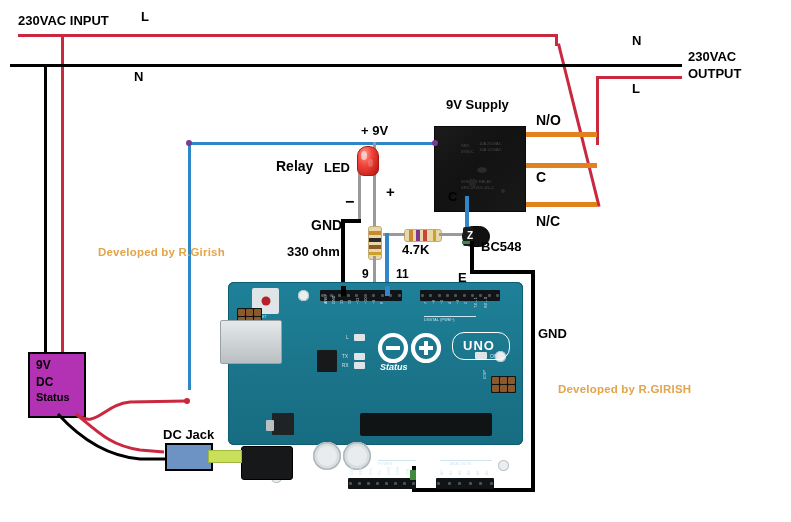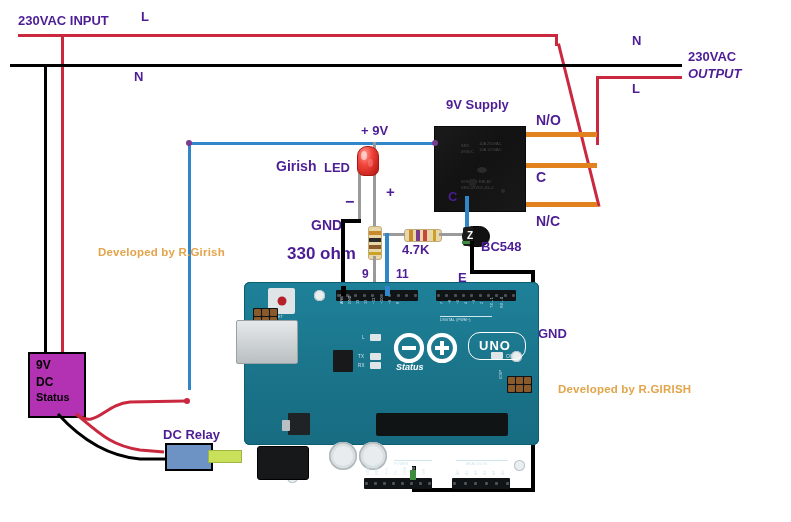--- a/index.html
+++ b/index.html
@@ -7,21 +7,21 @@
     position:relative;
     width:791px;height:522px;
     background:#ffffff;
     font-family:"Liberation Sans", sans-serif;
     overflow:hidden;
   }
   .lbl{
     position:absolute;
     font-family:"Liberation Sans", sans-serif;
     font-weight:bold;
-    color:#4c1d95;
+    color:#000000;
     white-space:nowrap;
     line-height:1;
   }
   .wm{
     position:absolute;
     font-family:"Liberation Sans", sans-serif;
     font-weight:bold;
     color:#e3a44a;
     white-space:nowrap;
     line-height:1;
@@ -116,21 +116,21 @@
   <div class="wire w-black" style="left:44px;top:64px;width:3px;height:288px;"></div>
 
   <div class="wire w-red" style="left:596px;top:76px;width:3px;height:69px;"></div>
   <div class="wire w-red" style="left:596px;top:76px;width:86px;height:3px;"></div>
 
   <div class="lbl" style="left:18px;top:14px;font-size:13px;">230VAC INPUT</div>
   <div class="lbl" style="left:141px;top:10px;font-size:13px;">L</div>
   <div class="lbl" style="left:134px;top:70px;font-size:13px;">N</div>
   <div class="lbl" style="left:632px;top:34px;font-size:13px;">N</div>
   <div class="lbl" style="left:688px;top:50px;font-size:13px;">230VAC</div>
-  <div class="lbl" style="left:688px;top:67px;font-size:13px;font-style:italic;">OUTPUT</div>
+  <div class="lbl" style="left:688px;top:67px;font-size:13px;">OUTPUT</div>
   <div class="lbl" style="left:632px;top:82px;font-size:13px;">L</div>
 
   <div class="lbl" style="left:446px;top:98px;font-size:13px;">9V Supply</div>
 
   <div class="relayTerm" style="left:452px;top:132px;width:145px;"></div>
   <div class="relayTerm" style="left:452px;top:163px;width:145px;"></div>
   <div class="relayTerm" style="left:452px;top:202px;width:145px;"></div>
 
   <div id="relay" style="left:434px;top:126px;width:90px;height:84px;">
     <div class="face"></div>
@@ -152,21 +152,21 @@
   <div class="wire w-blue" style="left:188px;top:142px;width:248px;height:3px;"></div>
   <div class="wire w-blue" style="left:188px;top:142px;width:3px;height:248px;"></div>
   <div class="dot" style="left:186px;top:140px;width:6px;height:6px;background:#7a3b8f;"></div>
   <div class="dot" style="left:432px;top:140px;width:6px;height:6px;background:#7a3b8f;"></div>
 
   <div class="lbl" style="left:361px;top:124px;font-size:13px;">+ 9V</div>
 
   <div class="wire w-blue" style="left:465px;top:196px;width:4px;height:32px;"></div>
   <div class="lbl" style="left:448px;top:190px;font-size:13px;">C</div>
 
-  <div class="lbl" style="left:276px;top:159px;font-size:14px;">Girish</div>
+  <div class="lbl" style="left:276px;top:159px;font-size:14px;">Relay</div>
   <div class="lbl" style="left:324px;top:161px;font-size:13px;">LED</div>
 
   <div class="wire w-grey" style="left:358px;top:173px;width:3px;height:48px;"></div>
   <div class="wire w-grey" style="left:373px;top:173px;width:3px;height:62px;"></div>
   <div class="wire w-grey" style="left:373px;top:142px;width:3px;height:20px;"></div>
 
   <div class="led-body" style="left:357px;top:146px;">
     <div class="led-glare" style="left:3px;top:4px;width:6px;height:9px;"></div>
     <div class="led-glare" style="left:10px;top:12px;width:5px;height:8px;opacity:.35;"></div>
   </div>
@@ -174,21 +174,21 @@
   <div class="lbl" style="left:345px;top:194px;font-size:16px;">−</div>
   <div class="lbl" style="left:386px;top:184px;font-size:15px;">+</div>
 
   <div class="res-body" style="left:368px;top:226px;width:12px;height:32px;">
     <div class="band" style="left:0;top:4px;width:100%;height:4px;background:#c98a2e;"></div>
     <div class="band" style="left:0;top:11px;width:100%;height:4px;background:#2a2a2a;"></div>
     <div class="band" style="left:0;top:18px;width:100%;height:4px;background:#8a5a2b;"></div>
     <div class="band" style="left:0;top:25px;width:100%;height:3px;background:#c9a227;"></div>
   </div>
   <div class="wire w-grey" style="left:373px;top:256px;width:3px;height:36px;"></div>
-  <div class="lbl" style="left:287px;top:245px;font-size:17px;">330 ohm</div>
+  <div class="lbl" style="left:287px;top:245px;font-size:13px;">330 ohm</div>
 
   <div class="lbl" style="left:311px;top:218px;font-size:14px;">GND</div>
   <div class="wire w-black" style="left:341px;top:219px;width:20px;height:4px;"></div>
   <div class="wire w-black" style="left:341px;top:219px;width:4px;height:74px;"></div>
 
   <div class="res-body" style="left:404px;top:229px;width:36px;height:11px;">
     <div class="band" style="left:4px;top:0;width:4px;height:100%;background:#c98a2e;"></div>
     <div class="band" style="left:11px;top:0;width:4px;height:100%;background:#7a3b8f;"></div>
     <div class="band" style="left:18px;top:0;width:4px;height:100%;background:#c9443a;"></div>
     <div class="band" style="left:28px;top:0;width:3px;height:100%;background:#c9a227;"></div>
@@ -211,21 +211,21 @@
   <div class="lbl" style="left:458px;top:271px;font-size:13px;">E</div>
 
   <div class="wire w-black" style="left:531px;top:270px;width:4px;height:222px;"></div>
   <div class="wire w-black" style="left:412px;top:488px;width:123px;height:4px;"></div>
   <div class="wire w-black" style="left:412px;top:466px;width:4px;height:24px;"></div>
   <div class="lbl" style="left:538px;top:327px;font-size:13px;">GND</div>
 
   <div class="lbl" style="left:362px;top:268px;font-size:12px;">9</div>
   <div class="lbl" style="left:396px;top:268px;font-size:12px;">11</div>
 
-  <div id="arduino" style="left:244px;top:282px;width:295px;height:163px;">
+  <div id="arduino" style="left:228px;top:282px;width:295px;height:163px;">
     <div class="bevel"></div>
 
     <div class="mount" style="left:70px;top:8px;width:11px;height:11px;"></div>
     <div class="mount" style="left:267px;top:69px;width:11px;height:11px;"></div>
     <div class="mount" style="left:43px;top:190px;width:11px;height:11px;"></div>
     <div class="mount" style="left:270px;top:178px;width:11px;height:11px;"></div>
 
     <div class="reset" style="left:24px;top:6px;width:27px;height:26px;">
       <b></b>
     </div>
@@ -395,20 +395,20 @@
     <div class="t" style="top:36px;font-size:11px;">Status</div>
   </div>
 
   <svg style="position:absolute;left:0;top:0;width:791px;height:522px;pointer-events:none;">
     <path d="M 76 414 C 96 430, 104 404, 130 402 L 186 401" stroke="#c9283e" stroke-width="3" fill="none"></path>
     <path d="M 76 414 C 100 434, 112 446, 140 450 L 164 452" stroke="#c9283e" stroke-width="3" fill="none"></path>
     <path d="M 58 414 C 78 436, 104 456, 140 459 L 166 459" stroke="#000000" stroke-width="3" fill="none"></path>
   </svg>
   <div class="dot" style="left:184px;top:398px;width:6px;height:6px;background:#c9283e;"></div>
 
-  <div class="lbl" style="left:163px;top:428px;font-size:13px;">DC Relay</div>
+  <div class="lbl" style="left:163px;top:428px;font-size:13px;">DC Jack</div>
   <div id="dcjack" style="left:165px;top:443px;width:44px;height:24px;"></div>
   <div id="dcplug" style="left:208px;top:450px;width:32px;height:11px;"></div>
 
   <div class="wm" style="left:98px;top:247px;">Developed by R.Girish</div>
   <div class="wm" style="left:558px;top:384px;">Developed by R.GIRISH</div>
 
 </div>
 
 </body></html>

